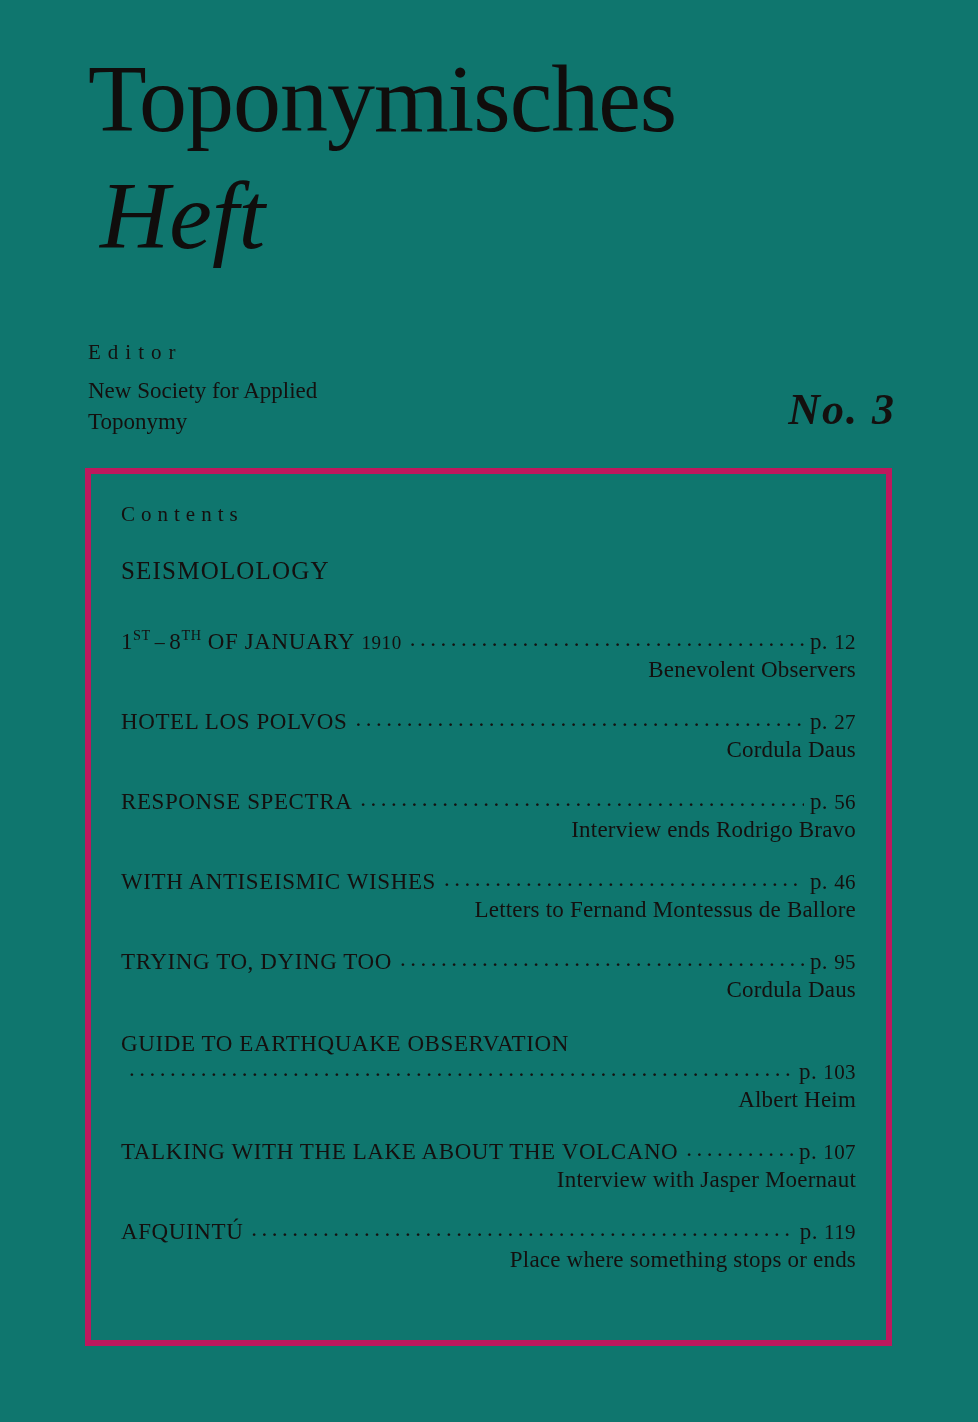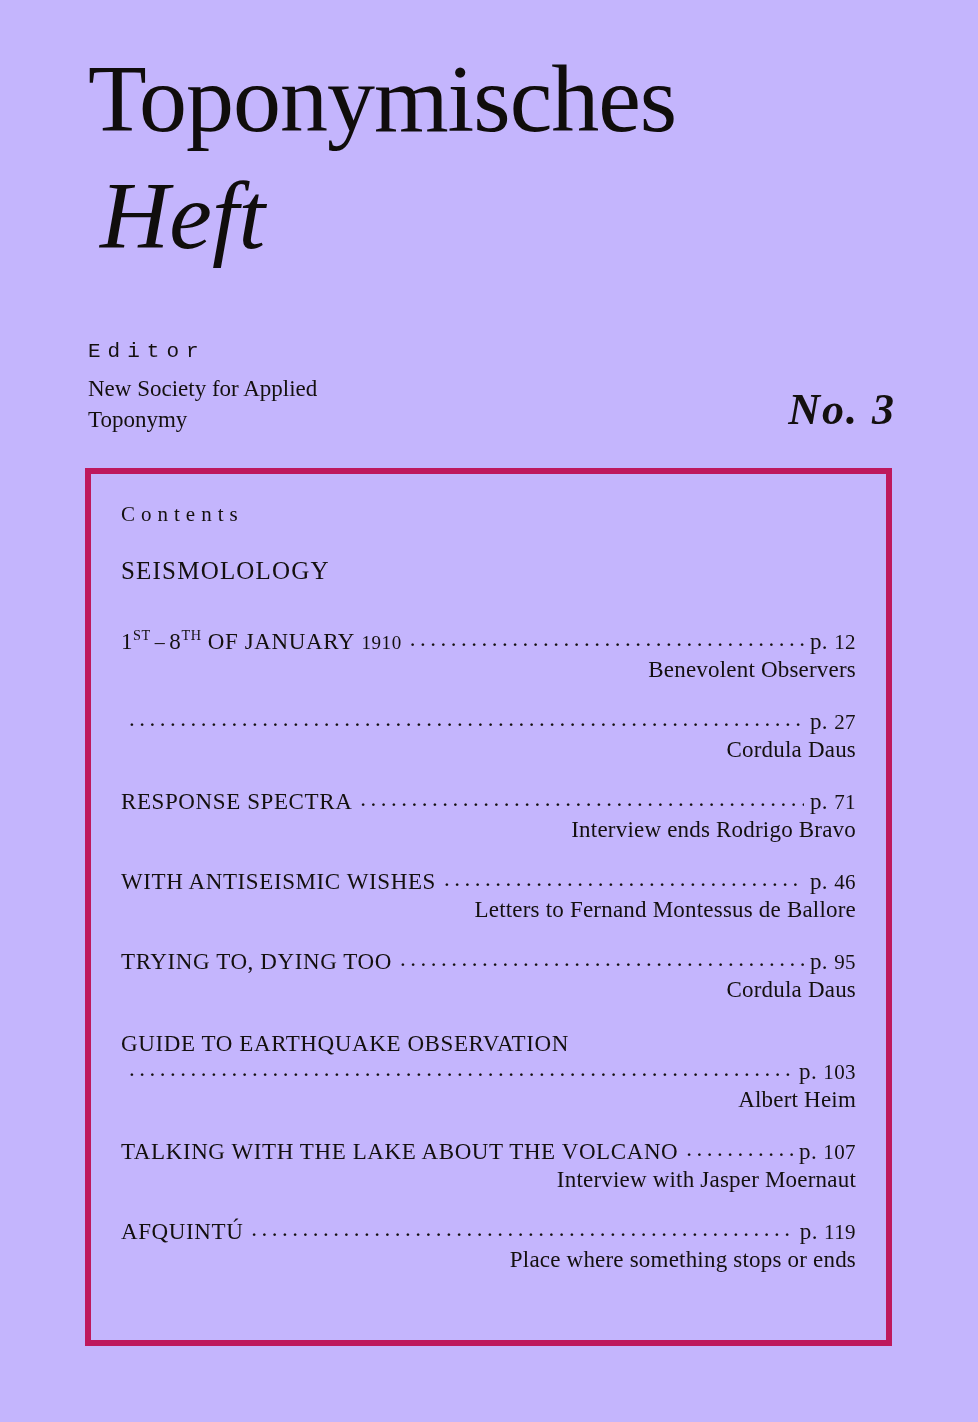--- a/index.html
+++ b/index.html
@@ -11,21 +11,21 @@
     height: 1422px;
     background: #b9a8da;
     font-family: "Liberation Serif", serif;
     color: #14100f;
     overflow: hidden;
   }
   .page {
     position: relative;
     width: 978px;
     height: 1422px;
-    background: #c4b5fd;
+    background: #0f766e;
   }
 
   
   .masthead {
     position: absolute;
     left: 88px;
     top: 50px;
     width: 820px;
   }
   .title-line-1 {
@@ -53,21 +53,20 @@
   .editor-block {
     position: absolute;
     left: 88px;
     top: 340px;
     width: 520px;
   }
   .editor-label {
     font-size: 21px;
     letter-spacing: 7px;
     margin-bottom: 10px;
-    font-family: Liberation Mono, monospace;
   }
   .editor-name {
     font-size: 23px;
     line-height: 1.35;
     max-width: 330px;
   }
 
   .issue-number {
     position: absolute;
     right: 82px;
@@ -188,31 +187,32 @@
             <span>1</span><span class="sup">ST</span><span class="dash">–</span><span>8</span><span class="sup">TH</span>&nbsp;<span>OF JANUARY</span>&nbsp;<span class="yr">1910</span>
           </span>
           <span class="dots">...........................................................................</span>
           <span class="page-no"><span>p.</span>&nbsp;<span class="num">12</span></span>
         </div>
         <div class="entry-sub">Benevolent Observers</div>
       </div>
 
       <div class="entry">
         <div class="entry-line">
+          <span class="entry-title">HOTEL LOS POLVOS</span>
           <span class="dots">...........................................................................</span>
           <span class="page-no"><span>p.</span>&nbsp;<span class="num">27</span></span>
         </div>
         <div class="entry-sub">Cordula Daus</div>
       </div>
 
       <div class="entry">
         <div class="entry-line">
           <span class="entry-title">RESPONSE SPECTRA</span>
           <span class="dots">...........................................................................</span>
-          <span class="page-no"><span>p.</span>&nbsp;<span class="num">71</span></span>
+          <span class="page-no"><span>p.</span>&nbsp;<span class="num">56</span></span>
         </div>
         <div class="entry-sub">Interview ends Rodrigo Bravo</div>
       </div>
 
       <div class="entry">
         <div class="entry-line">
           <span class="entry-title">WITH ANTISEISMIC WISHES</span>
           <span class="dots">...........................................................................</span>
           <span class="page-no"><span>p.</span>&nbsp;<span class="num">46</span></span>
         </div>

